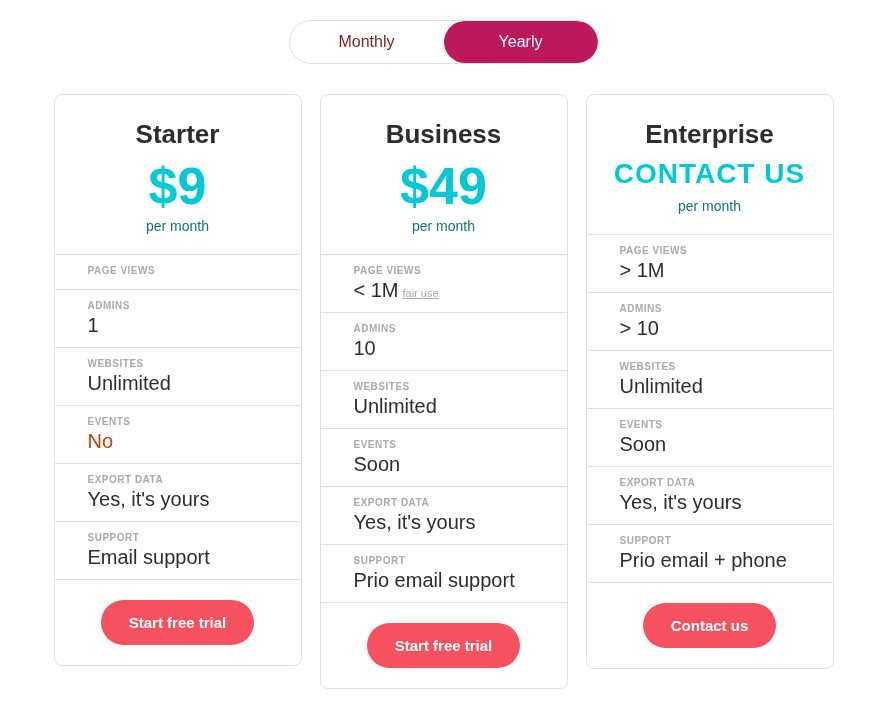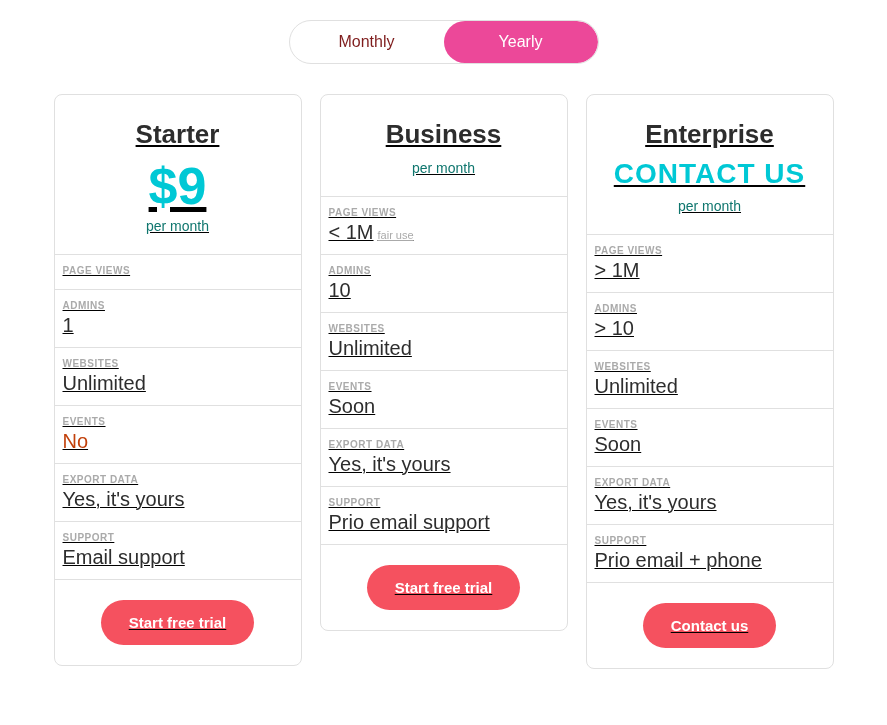--- a/index.html
+++ b/index.html
@@ -27,42 +27,41 @@
       flex: 1;
       padding: 12px 20px;
       border: none;
       background: transparent;
       font-size: 16px;
       cursor: pointer;
       font-weight: 500;
       color: #7f1d1d;
     }
     .toggle-btn.active {
-      background: #ec4899;
+      background: #be185d;
       color: #fff;
       border-radius: 50px;
     }
 
     
     .cards {
       display: flex;
       gap: 18px;
       justify-content: center;
       align-items: flex-start;
     }
 
     
     .card {
       border: 1.5px solid #e0e0e0;
       border-radius: 8px;
       width: 248px;
       overflow: hidden;
       display: flex;
       flex-direction: column;
-      text-decoration: underline;
     }
 
     .card-header {
       padding: 24px 20px 20px;
       text-align: center;
       border-bottom: 1.5px solid #e0e0e0;
     }
 
     .card-title {
       font-size: 26px;
@@ -88,21 +87,21 @@
     }
 
     .card-period {
       font-size: 14px;
       color: #0f766e;
       margin-top: 6px;
     }
 
     
     .feature-row {
-      padding: 10px 8px 10px;
+      padding: 10px 33px 10px;
       border-bottom: 1.5px solid #e0e0e0;
     }
 
     .feature-label {
       font-size: 10px;
       color: #aaa;
       text-transform: uppercase;
       letter-spacing: 0.5px;
       margin-bottom: 3px;
       font-weight: 600;
@@ -182,20 +181,21 @@
         <div class="feature-label">SUPPORT</div>
         <div><span class="feature-value">Email support</span></div>
       </div>
       <div class="cta-wrap">
         <button class="cta-btn">Start free trial</button>
       </div>
     </div>
     <div class="card">
       <div class="card-header">
         <div class="card-title">Business</div>
+        <div class="card-price">$49</div>
         <div class="card-period">per month</div>
       </div>
       <div class="feature-row">
         <div class="feature-label">PAGE VIEWS</div>
         <div><span class="feature-value">&lt; 1M</span><span class="fair-use">fair use</span></div>
       </div>
       <div class="feature-row">
         <div class="feature-label">ADMINS</div>
         <div><span class="feature-value">10</span></div>
       </div>

